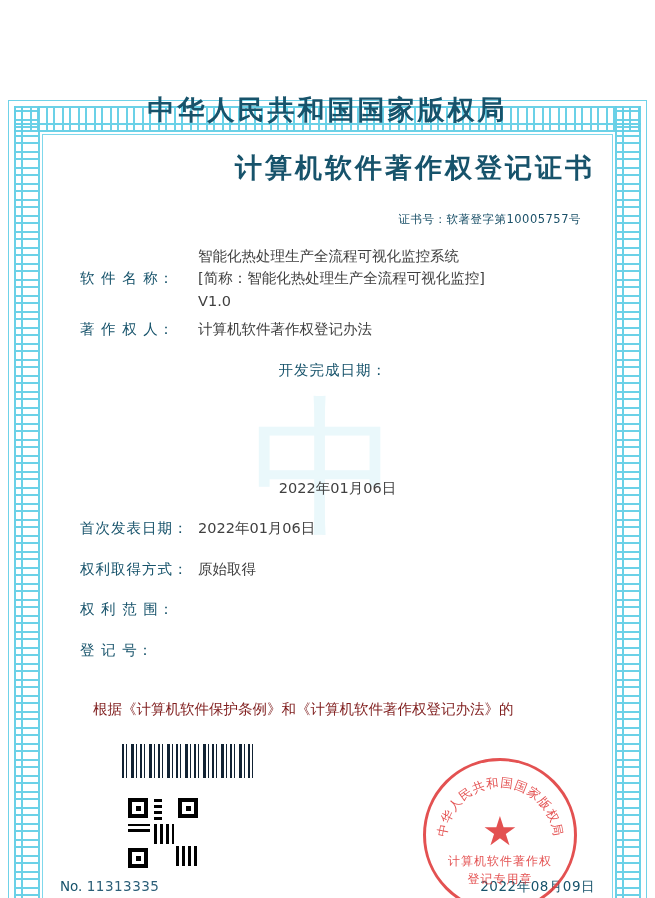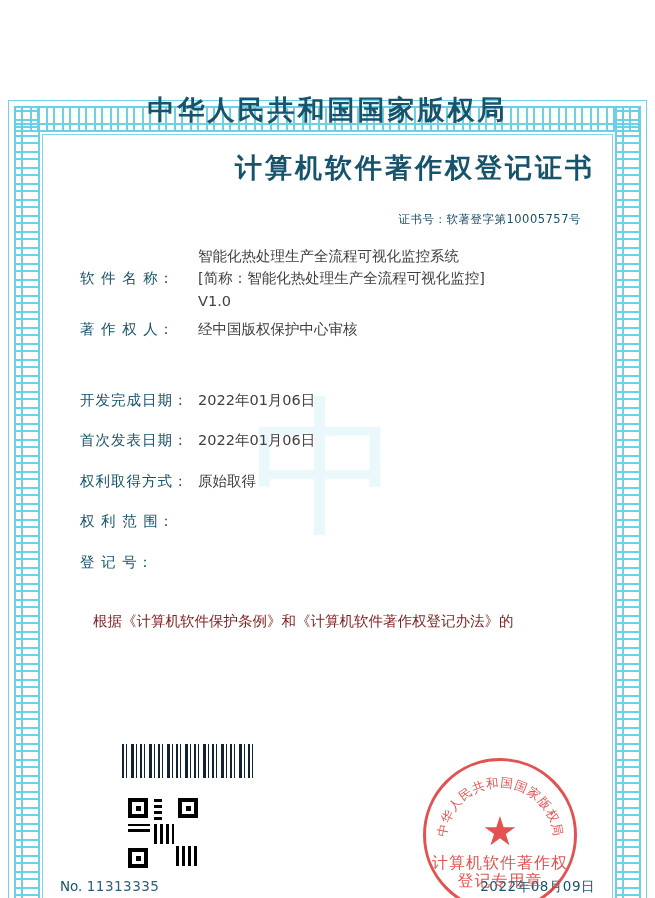--- a/index.html
+++ b/index.html
@@ -142,21 +142,21 @@
     flex: 0 0 118px;
     letter-spacing: 1px;
     color: #17536b;
   }
   .row .value {
     flex: 1;
     color: #404040;
   }
   .value-line { display: block; }
 
-  .gap-lg { margin-top: 48px; }
+  .gap-lg { margin-top: 18px; flex-direction: column; }
   .row-sp { margin-bottom: 18px; }
 
   .statement {
     margin-top: 34px;
     font-size: 14.5px;
     line-height: 2.0;
     color: #7f1d1d;
     text-indent: 2em;
     padding: 0 4px;
   }
@@ -237,21 +237,21 @@
     font-size: 12.5px;
     font-family: "DejaVu Sans", "Liberation Sans", sans-serif;
     letter-spacing: 1px;
   }
   .seal .seal-line1,
   .seal .seal-line2 {
     position: absolute;
     width: 100%;
     text-align: center;
     color: #e03a3a;
-    font-size: 16px;
+    font-size: 12px;
     letter-spacing: 1px;
   }
   .seal .seal-line1 { top: 92px; }
   .seal .seal-line2 { top: 110px; }
 
   .footer {
     position: absolute;
     left: 60px;
     right: 60px;
     top: 786px;
@@ -294,21 +294,21 @@
         <div class="label">软 件 名 称：</div>
         <div class="value">
           <span class="value-line">智能化热处理生产全流程可视化监控系统</span>
           <span class="value-line">[简称：智能化热处理生产全流程可视化监控]</span>
           <span class="value-line">V1.0</span>
         </div>
       </div>
 
       <div class="row row-sp">
         <div class="label">著 作 权 人：</div>
-        <div class="value">经中国版权保护中心审核</div>
+        <div class="value">计算机软件著作权登记办法</div>
       </div>
 
       <div class="row gap-lg row-sp">
         <div class="label">开发完成日期：</div>
         <div class="value">2022年01月06日</div>
       </div>
 
       <div class="row row-sp">
         <div class="label">首次发表日期：</div>
         <div class="value">2022年01月06日</div>

